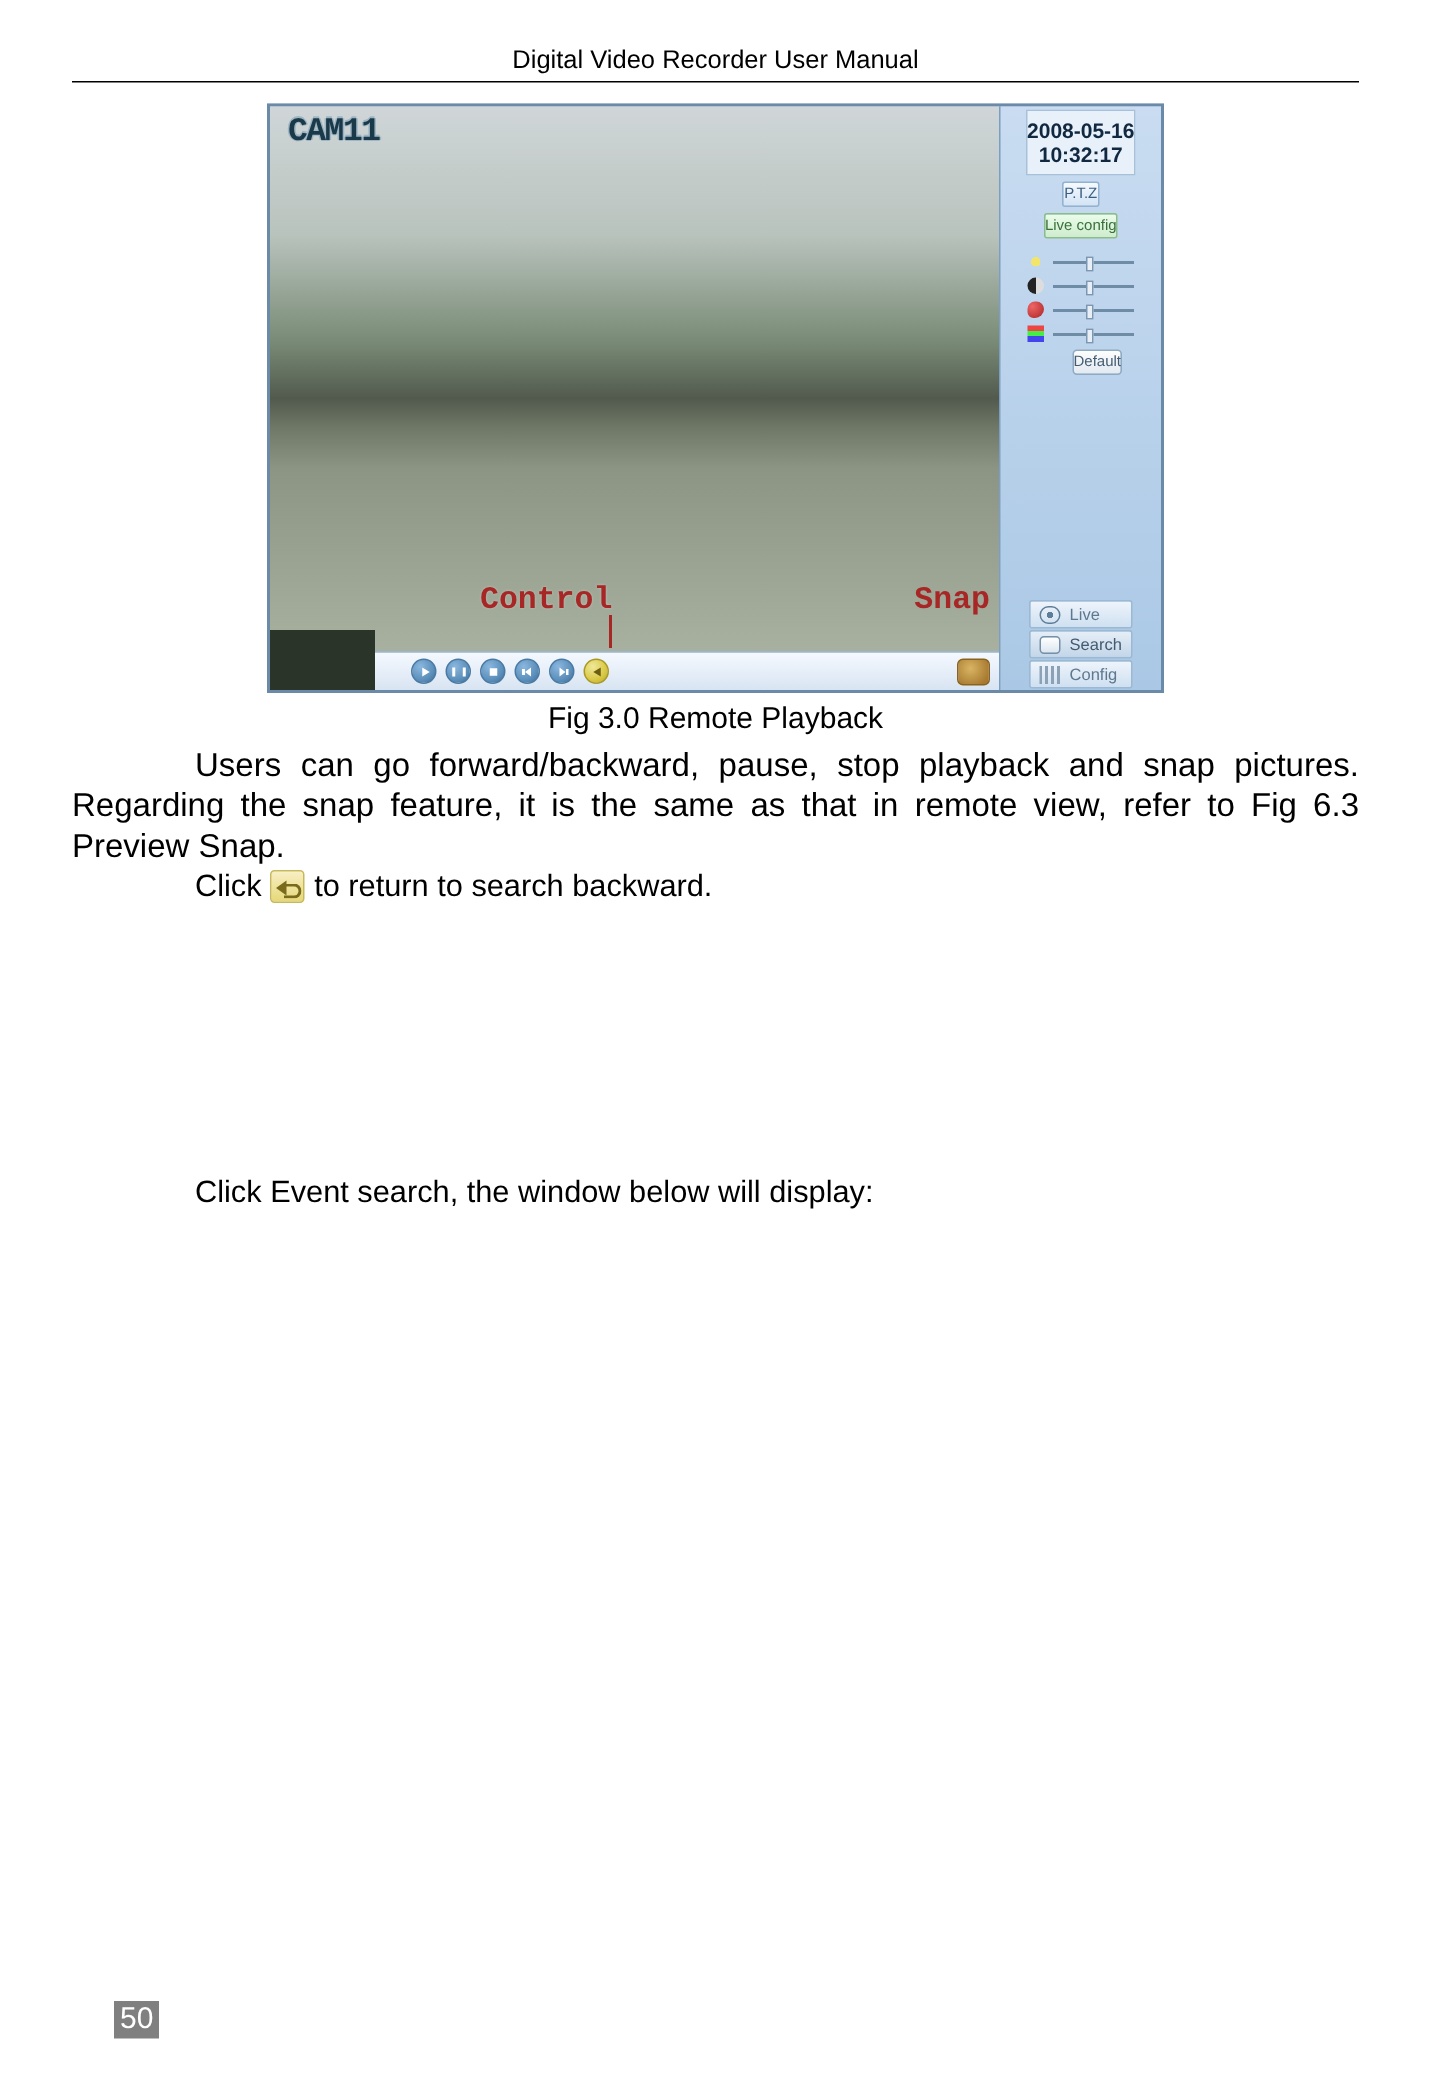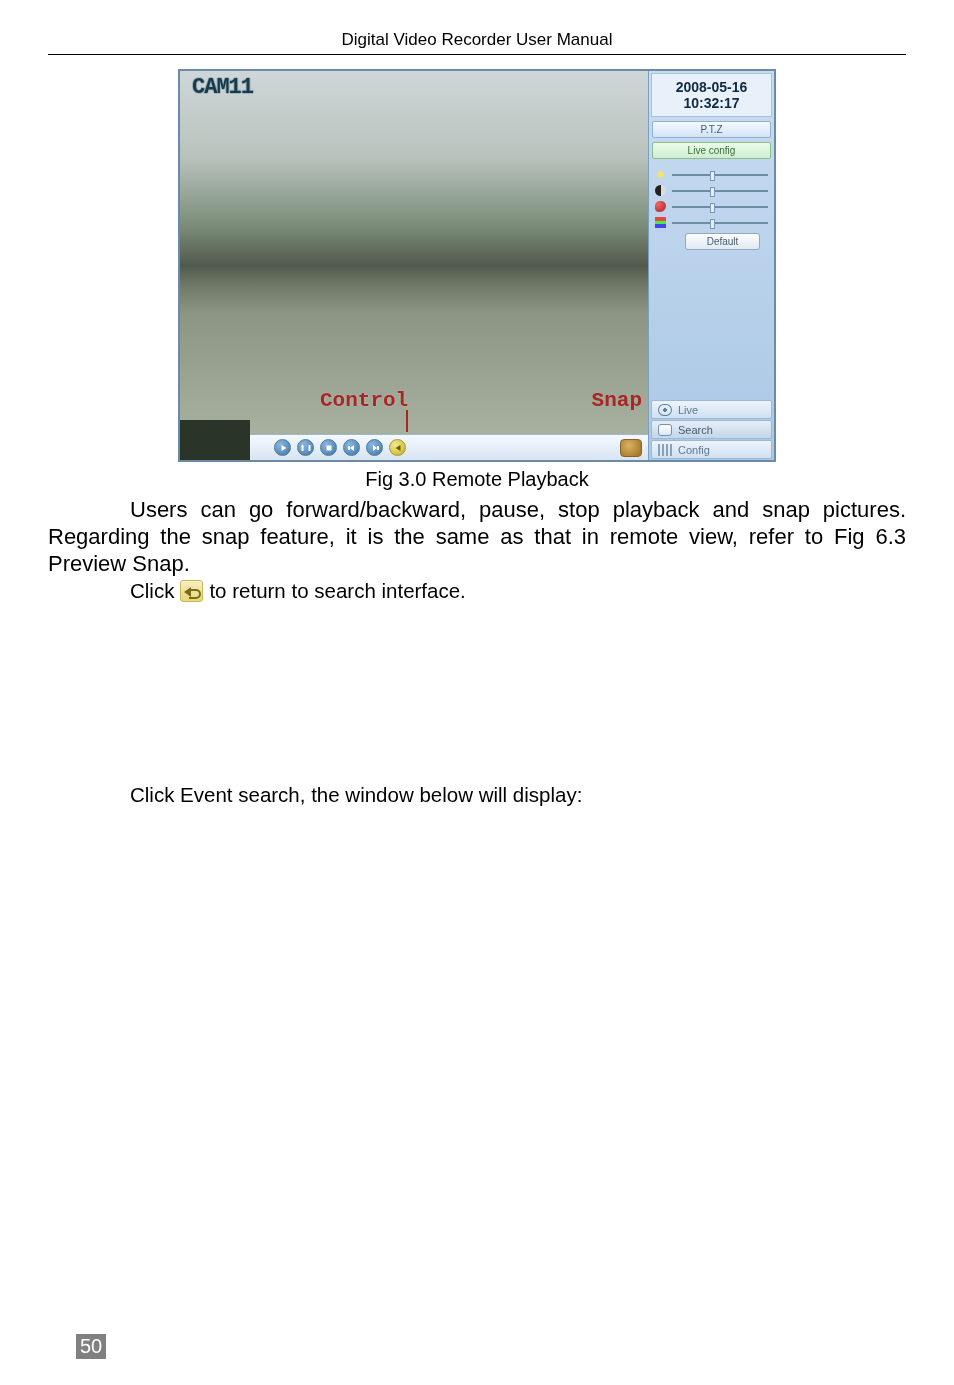--- a/index.html
+++ b/index.html
@@ -129,25 +129,26 @@
   }
   .ss-left-dark {
     position: absolute;
     left: 0;
     bottom: 0;
     width: 70px;
     height: 40px;
     background: #2b3428;
   }
   .ss-side {
-    width: 126px;
+    width: 108px;
     background: linear-gradient(180deg, #c9dcf1 0%, #aac8e5 100%);
     border-left: 1px solid #7c9fbf;
     display: flex;
     flex-direction: column;
+    align-items: center;
   }
   .ss-time-box {
     background: #e8f0fa;
     margin: 2px;
     border: 1px solid #a7c1da;
     padding: 5px 0;
     text-align: center;
     font-weight: bold;
     color: #102840;
   }
@@ -368,19 +369,19 @@
     </div>
   </div>
 
   <div class="fig-caption">Fig 3.0    Remote Playback</div>
 
   <div class="body-text indent">Users can go forward/backward, pause, stop playback and snap pictures. Regarding the snap feature, it is the same as that in remote view, refer to Fig 6.3 Preview Snap.</div>
 
   <div class="click-line">
     <span>Click</span>
     <span class="back-icon-inline"></span>
-    <span>to return to search interface.</span>
+    <span>to return to search backward.</span>
   </div>
 
   <div class="event-line">Click Event search, the window below will display:</div>
 </div>
 
 <div class="page-num">50</div>
 
 </body></html>

